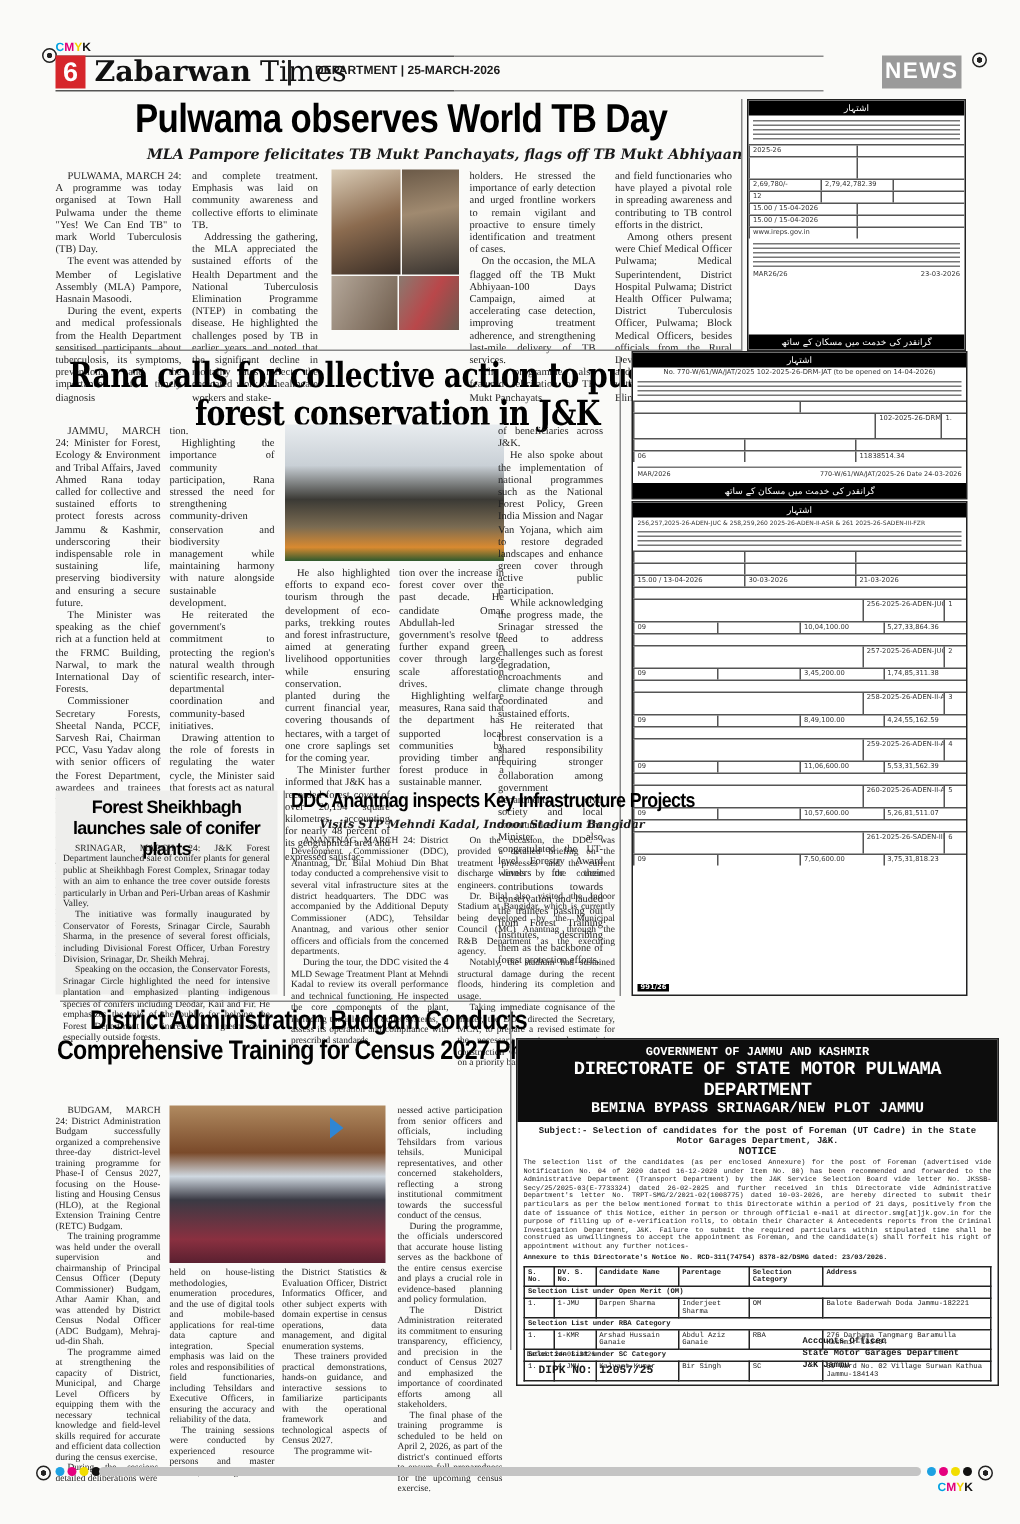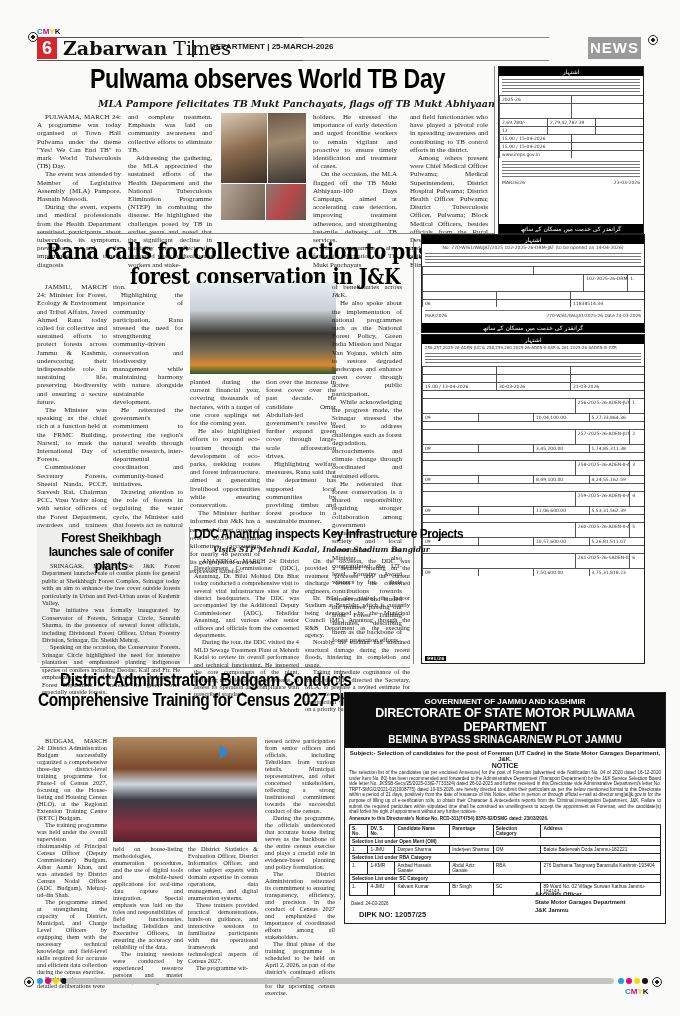--- a/index.html
+++ b/index.html
@@ -25,21 +25,21 @@
   .photo { background:linear-gradient(135deg,#7a6650,#c9b28f 40%,#5b4a3a 70%,#8b7a66); }
   .rule-h { height:1px; background:#888; }
   .rule-v { width:1px; background:#888; }
   .urdu-ad { background:#fff; border:1px solid #222; font-family:"DejaVu Sans",sans-serif; font-size:5px; color:#333; overflow:hidden; }
   .urdu-ad .bar { background:#000; color:#fff; text-align:center; font-size:6px; padding:1px 0; }
   .urdu-ad .row { border-top:1px solid #555; height:7px; display:flex; }
   .urdu-ad .cell { border-left:1px solid #555; flex:1; padding:0 2px; font-size:4.5px; line-height:7px; white-space:nowrap; overflow:hidden; }
   .urdu-ad .lines { padding:1px 3px; line-height:6px; }
   .urdu-ad .ln { height:1px; background:#777; margin:2px 0; }
   
-  .govt-ad { left:416px; top:692px; width:249px; height:228px; border:1px solid #222; background:#fff; font-family:Liberation Sans, sans-serif; }
+  .govt-ad { left:416px; top:692px; width:249px; height:228px; border:1px solid #222; background:#fff; font-family:Liberation Mono, monospace; }
   .govt-head { background:#0d0d0d; color:#fff; text-align:center; padding:4px 2px 3px; }
   .govt-head .g1 { font-size:8px; font-weight:bold; }
   .govt-head .g2 { font-size:12.5px; font-weight:bold; letter-spacing:-0.3px; }
   .govt-head .g3 { font-size:10px; font-weight:bold; }
   .govt-subj { font-size:6px; font-weight:bold; padding:2px 4px 0; text-align:center; }
   .govt-notice { font-size:7px; font-weight:bold; text-align:center; }
   .govt-body { font-size:4.6px; line-height:5.6px; padding:1px 4px; text-align:justify; }
   .govt-table { margin:2px 4px; border-collapse:collapse; width:calc(100% - 8px); font-size:4.8px; }
   .govt-table td, .govt-table th { border:1px solid #222; padding:1px 2px; text-align:left; vertical-align:top; }
   .govt-table th { font-weight:bold; }
@@ -160,22 +160,22 @@
 </div>
 <div class="abs body-text" style="left:113px;top:283px;width:70px;">
   <p style="text-indent:0">tion.</p>
     <p>Highlighting the importance of community participation, Rana stressed the need for strengthening community-driven conservation and biodiversity management while maintaining harmony with nature alongside sustainable development.</p>
     <p>He reiterated the government's commitment to protecting the region's natural wealth through scientific research, inter-departmental coordination and community-based initiatives.</p>
     <p>Drawing attention to the role of forests in regulating the water cycle, the Minister said that forests act as natural reservoirs and filters, ensuring clean water, sustaining rivers and groundwater, and supporting food security. He called for greater public involvement in safeguarding these vital ecosystems.</p>
     <p>Referring to ongoing initiatives, he said that under the Green J&amp;K Drive, over 78 lakh saplings have been</p>
 </div>
 <div class="abs photo" style="left:190px;top:283px;width:146px;height:91px;background:linear-gradient(180deg,#e8ecef 0%,#c9d0d6 30%,#3b3a35 55%,#7a6b52 75%,#d98a30 90%,#2e5a2e);"></div>
 <div class="abs body-text" style="left:190px;top:378px;width:70px;">
-  <p style="text-indent:0">planted during the current financial year, covering thousands of hectares, with a target of one crore saplings set for the coming year.</p>
-    <p>He also highlighted efforts to expand eco-tourism through the development of eco-parks, trekking routes and forest infrastructure, aimed at generating livelihood opportunities while ensuring conservation.</p>
+  <p>He also highlighted efforts to expand eco-tourism through the development of eco-parks, trekking routes and forest infrastructure, aimed at generating livelihood opportunities while ensuring conservation.</p>
+    <p style="text-indent:0">planted during the current financial year, covering thousands of hectares, with a target of one crore saplings set for the coming year.</p>
     <p>The Minister further informed that J&amp;K has a recorded forest cover of over 20,194 square kilometres, accounting for nearly 48 percent of its geographical area and expressed satisfac-</p>
 </div>
 <div class="abs body-text" style="left:266px;top:378px;width:70px;">
   <p style="text-indent:0">tion over the increase in forest cover over the past decade. He candidate Omar Abdullah-led government's resolve to further expand green cover through large-scale afforestation drives.</p>
     <p>Highlighting welfare measures, Rana said that the department has supported local communities by providing timber and forest produce in a sustainable manner.</p>
 </div>
 <div class="abs body-text" style="left:332px;top:283px;width:70px;">
   <p style="text-indent:0">of beneficiaries across J&amp;K.</p>
     <p>He also spoke about the implementation of national programmes such as the National Forest Policy, Green India Mission and Nagar Van Yojana, which aim to restore degraded landscapes and enhance green cover through active public participation.</p>
     <p>While acknowledging the progress made, the Srinagar stressed the need to address challenges such as forest degradation, encroachments and climate change through coordinated and sustained efforts.</p>

